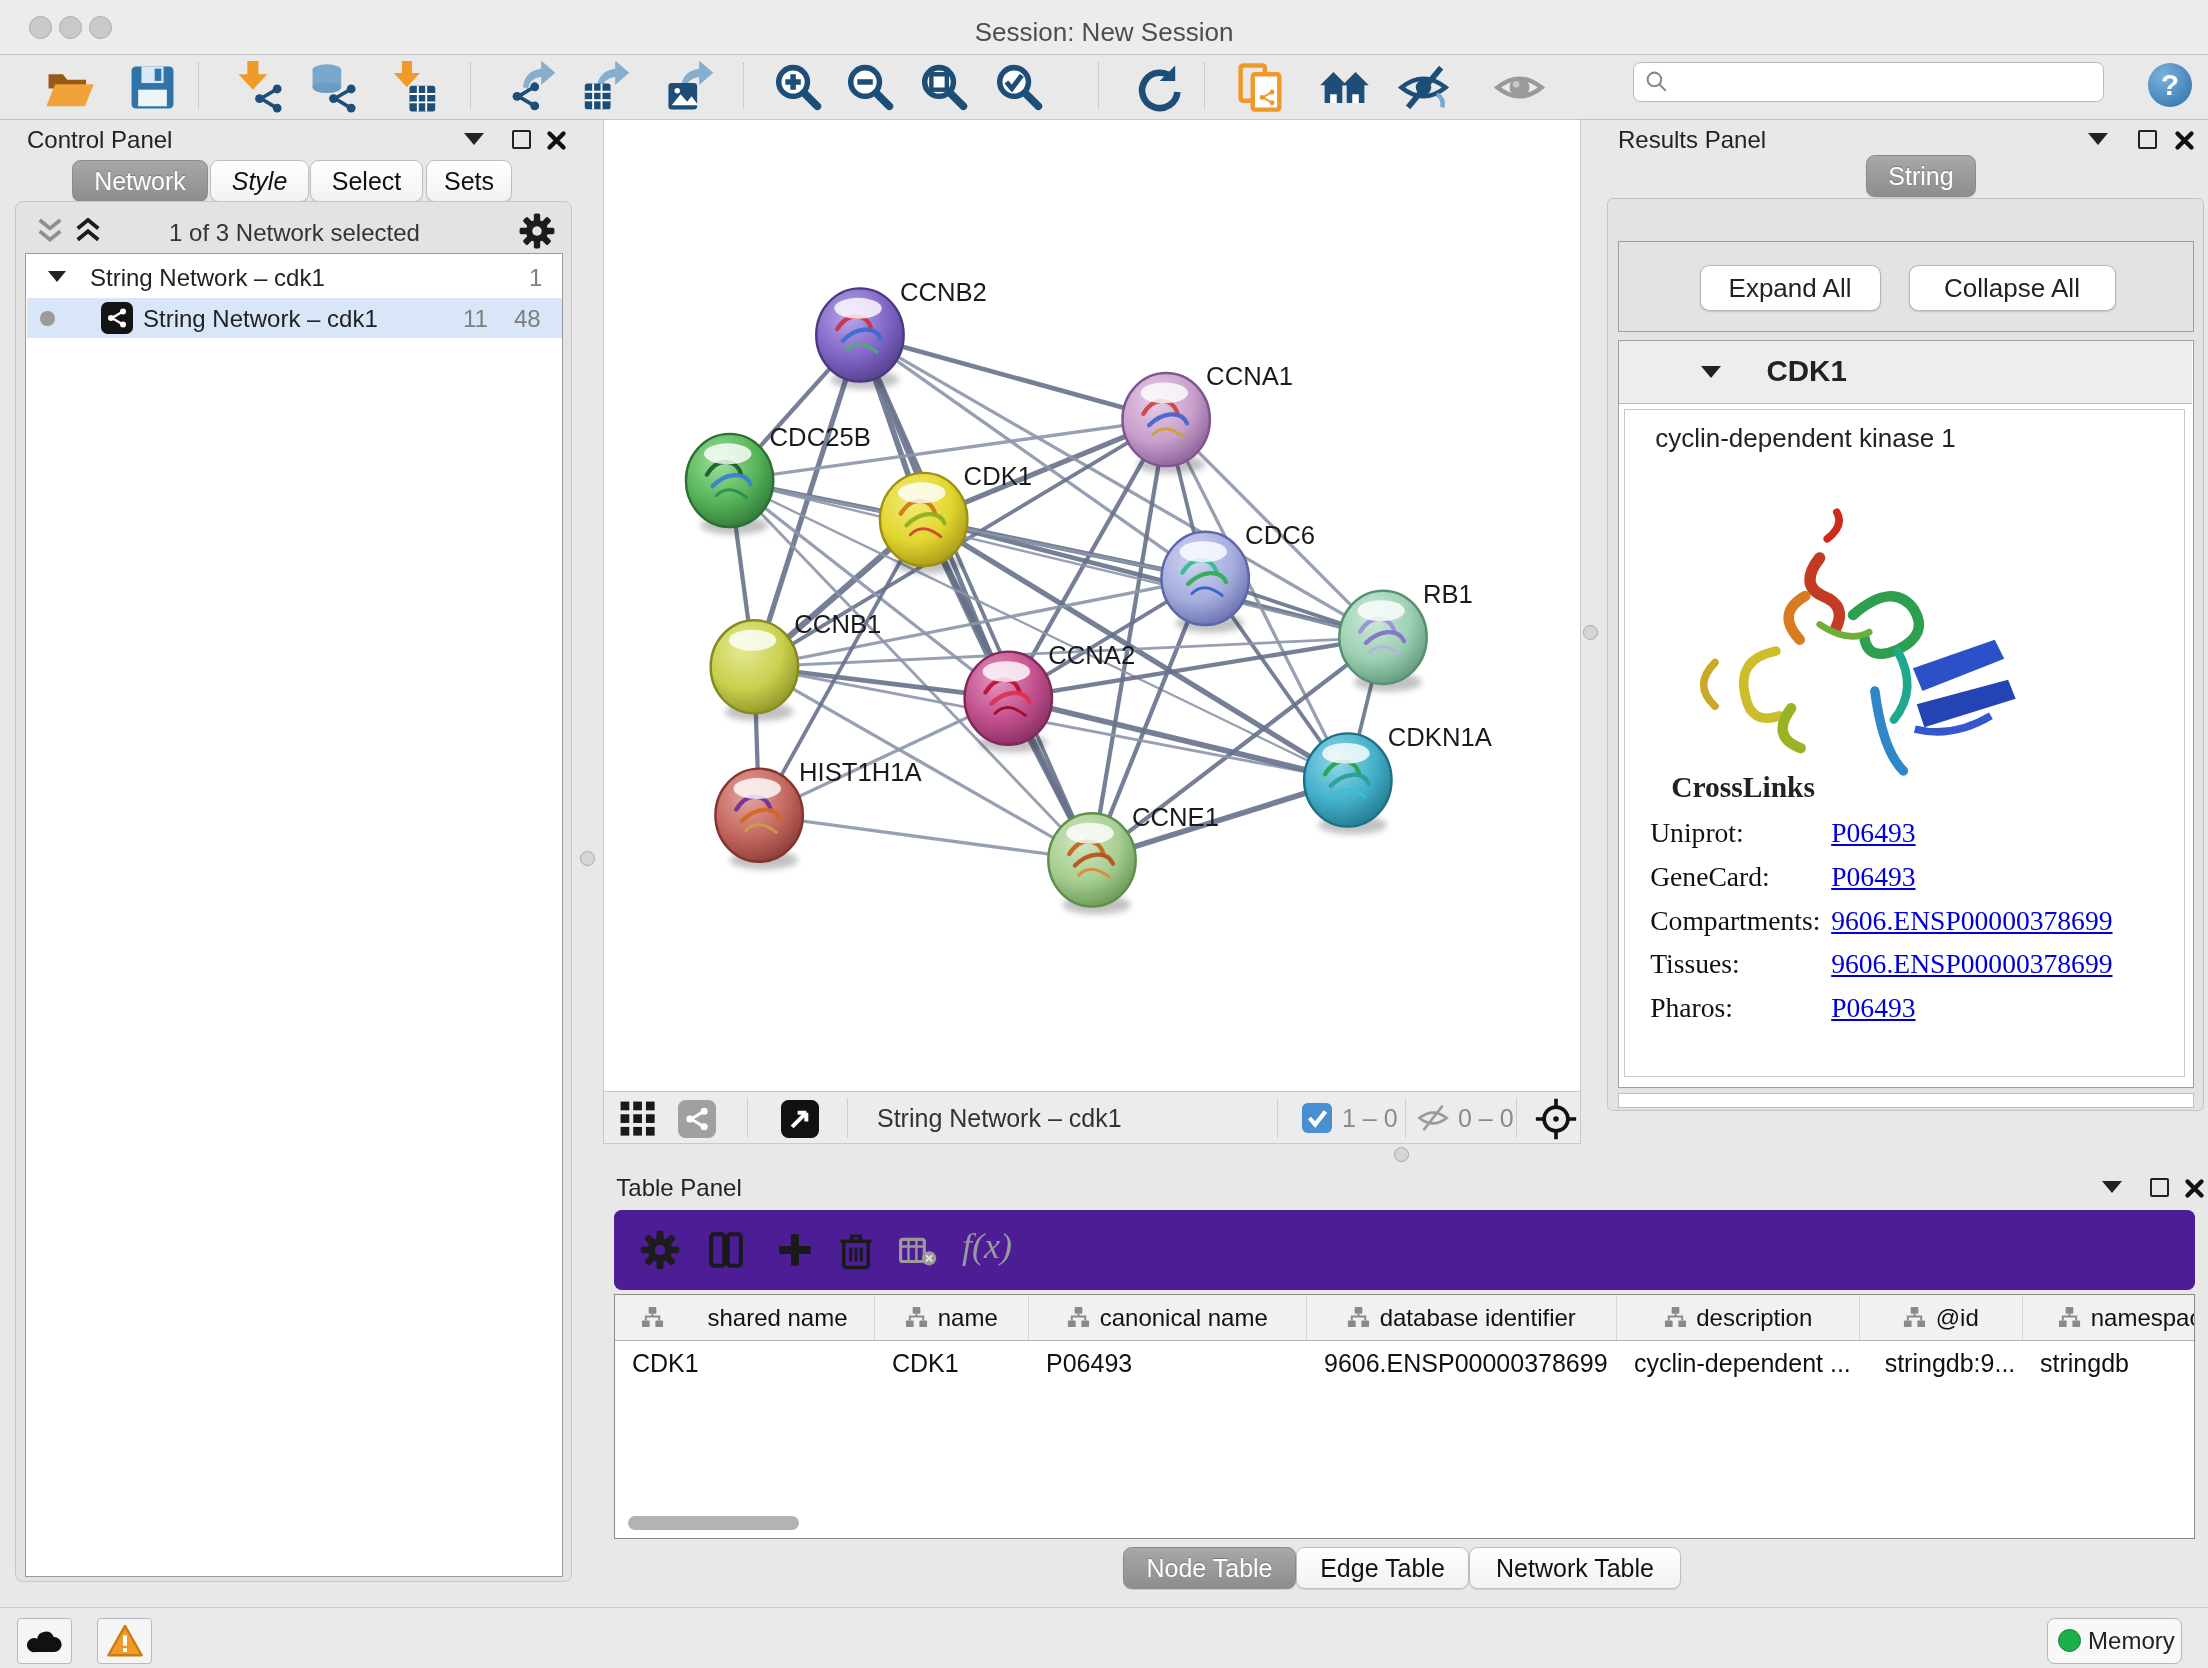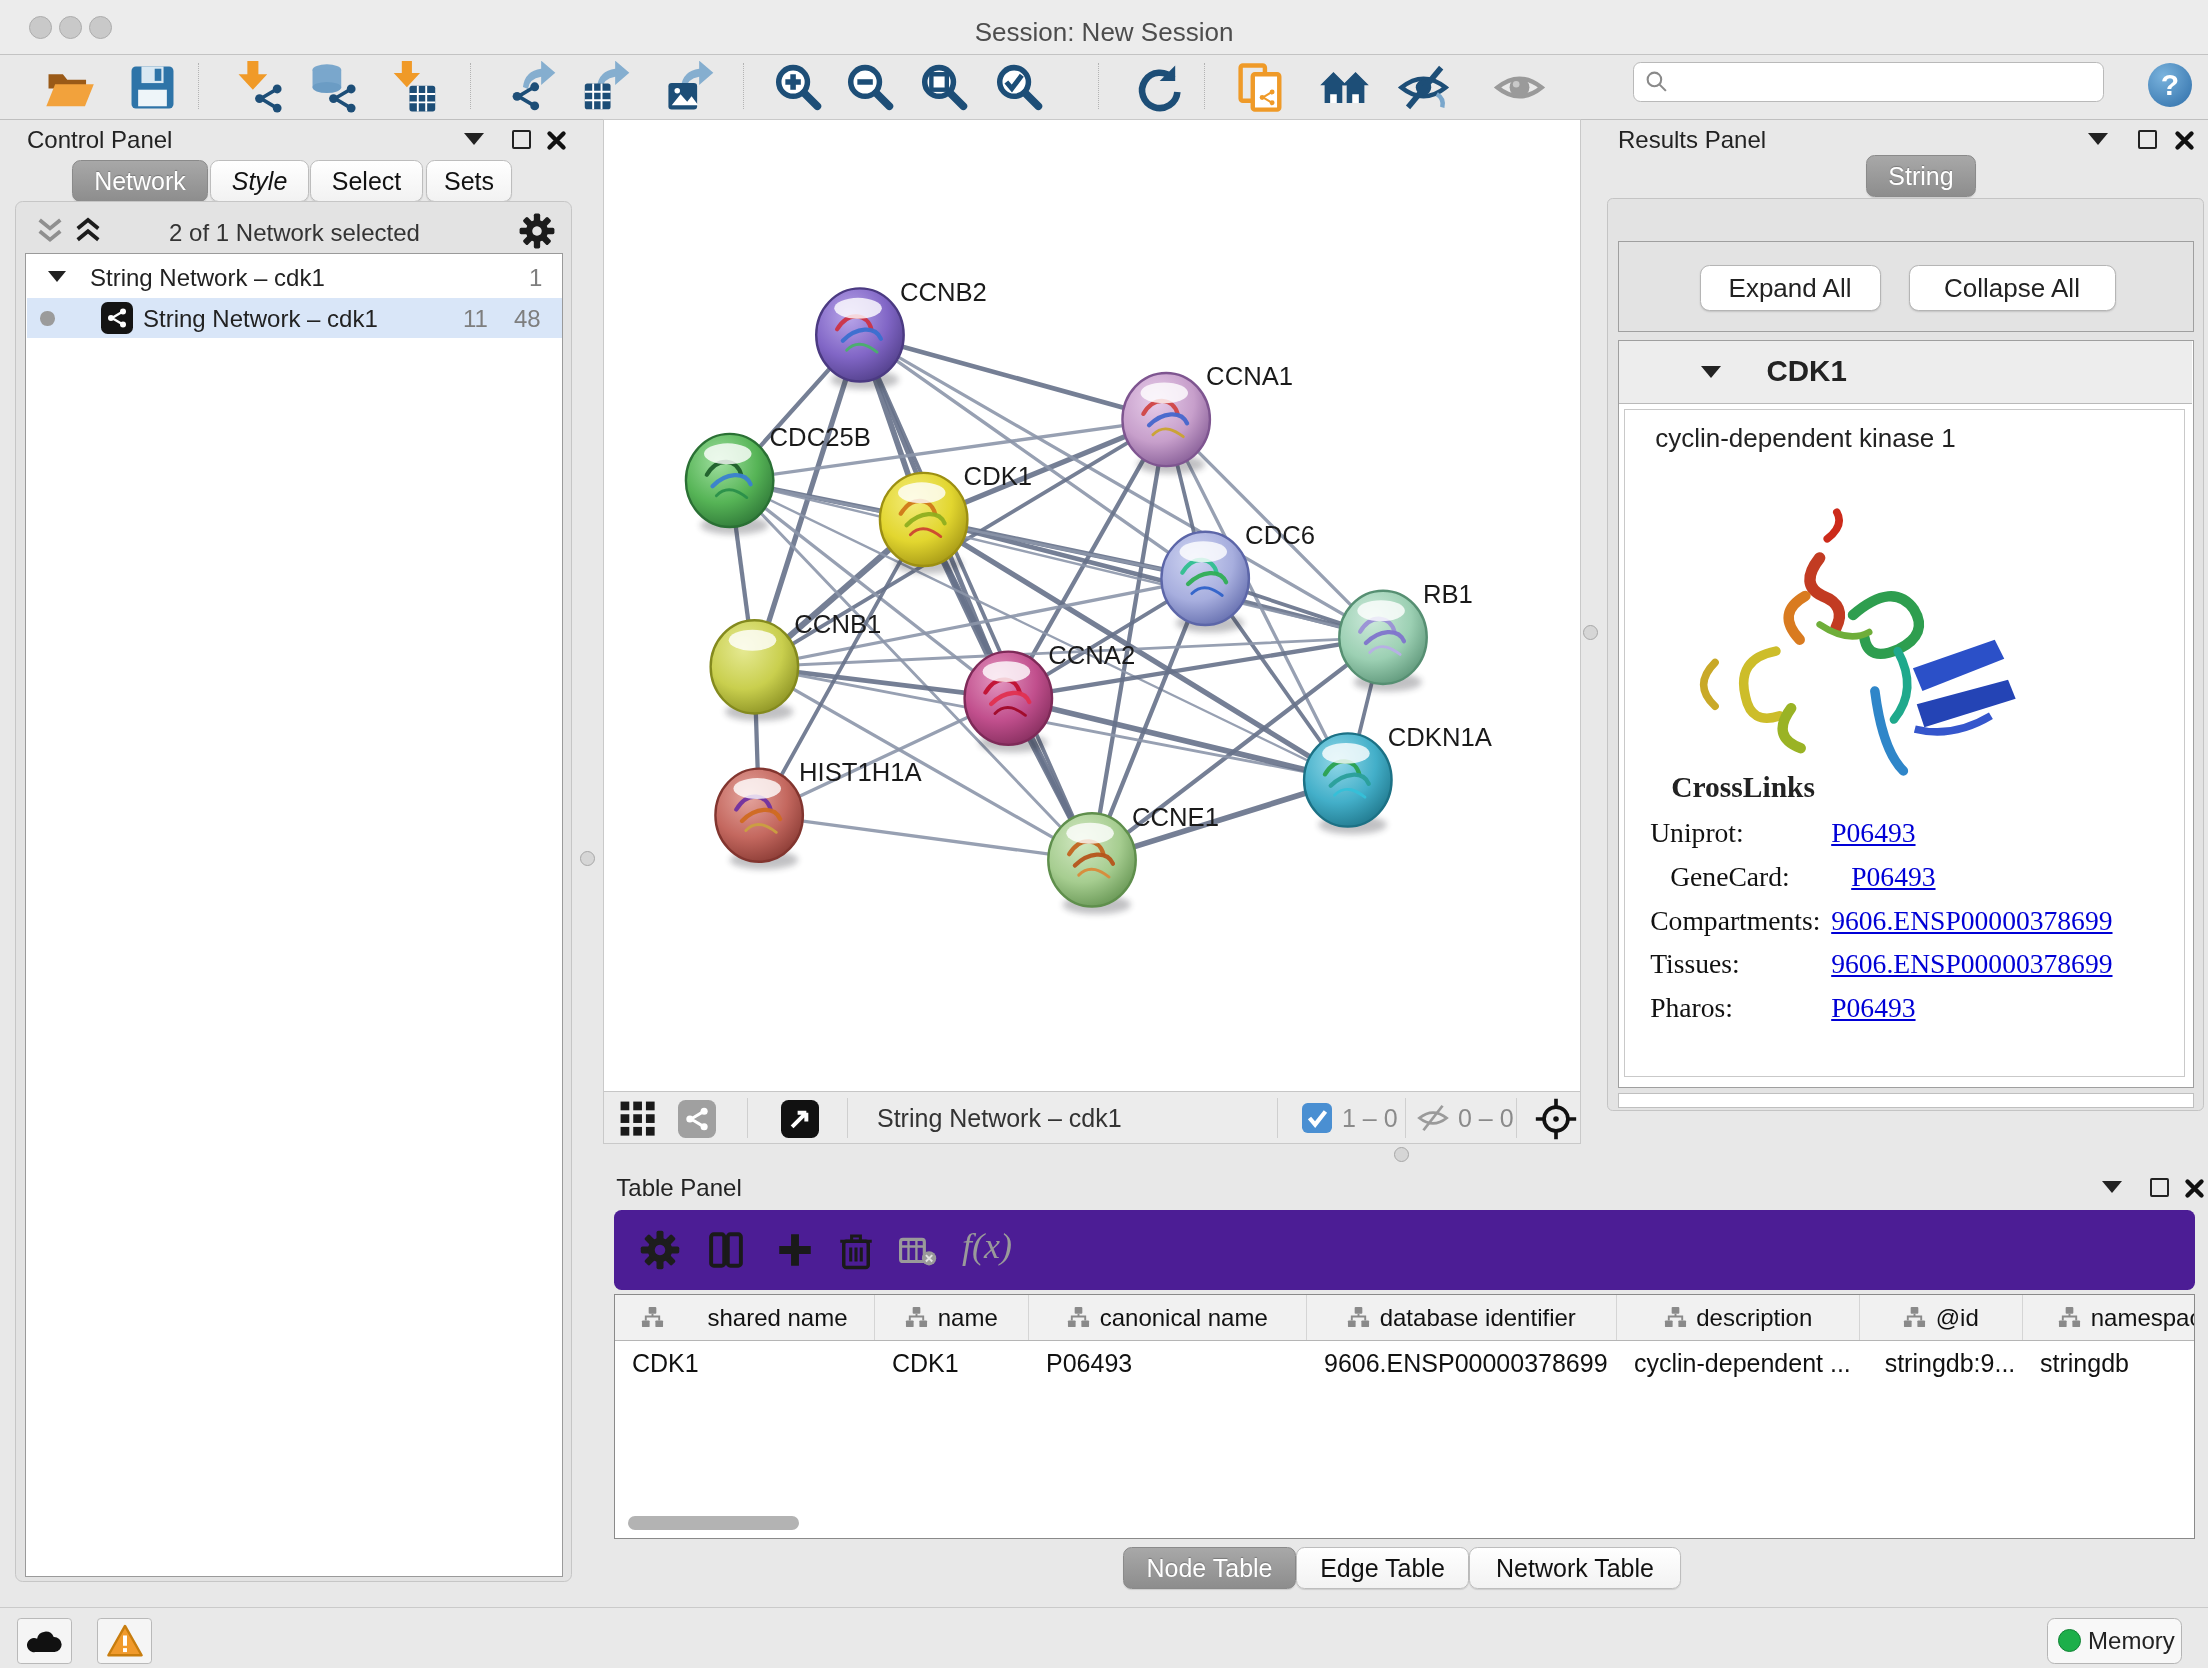--- a/index.html
+++ b/index.html
@@ -295,21 +295,21 @@
       <div class="tab abs" style="left: 426px; width: 86px; top: 0px;">Sets</div>
     </div>
 
   <div class="abs cp-graybox" style="top:81px">
     <svg class="abs" style="left:19px;top:15px" width="30" height="28.5" viewBox="0 0 32 30">
         <path d="M5 3 l11 9 11-9 M5 15 l11 9 11-9" stroke="#8f8f8f" stroke-width="4" fill="none"></path>
       </svg>
     <svg class="abs" style="left:57px;top:15px" width="30" height="28.5" viewBox="0 0 32 30">
         <path d="M5 12 l11-9 11 9 M5 24 l11-9 11 9" stroke="#1c1c1c" stroke-width="4" fill="none"></path>
       </svg>
-    <div class="abs" style="left:0;top:17px;width:557px;text-align:center;font-size:24px;color:#333">2 of 1 Network selected</div>
+    <div class="abs" style="left:0;top:17px;width:557px;text-align:center;font-size:24px;color:#333">1 of 3 Network selected</div>
     <svg class="abs" style="left:502px;top:9.5px;color:#1c1c1c" width="38" height="38" viewBox="0 0 40 40">
         <use href="#sym-gear" width="40" height="40"></use>
       </svg>
   </div>
 
   <div class="abs cp-list" style="top:133px">
     <div class="abs cp-row" style="top:3.8px">
       <div class="abs tri-down" style="left:21px;top:13.3px;border-left-width:9.5px;border-right-width:9.5px;border-top-width:11.4px"></div>
       <div class="abs" style="left:63px;top:6.7px">String Network – cdk1</div>
       <div class="abs cnt" style="left:502px;top:6.7px">1</div>
@@ -627,21 +627,21 @@
           <path d="M150 130 q30 20 52 8" stroke="#6fae3a" stroke-width="7"></path>
         </g>
         <path d="M248 176 L334 146 L344 166 L258 200 Z" fill="#2b50c8"></path>
         <path d="M252 214 L348 188 L356 208 L260 238 Z" fill="#2444b5"></path>
         <path d="M250 240 q40 10 80 -14" stroke="#3556cc" stroke-width="8" fill="none"></path>
       </svg>
 
       <div class="abs serif" style="left:46px;top:361px;font-size:29.5px;font-weight:bold">CrossLinks</div>
       <div id="crosslinks" class="abs" style="left:0;top:407px;width:561px">
           <div class="abs clrow serif" style="top: 0px; left: 25px;"><span class="cl-label">Uniprot:</span><a class="cl-value abs" style="left: 181px; top: 0px; color: rgb(0, 0, 214);">P06493</a></div>
-          <div class="abs clrow serif" style="top: 44px; left: 25px; margin-left: 20px;"><span class="cl-label">GeneCard:</span><a class="cl-value abs" style="left: 181px; top: 0px; color: rgb(0, 0, 214);">P06493</a></div>
+          <div class="abs clrow serif" style="top: 44px; left: 25px;"><span class="cl-label">GeneCard:</span><a class="cl-value abs" style="left: 181px; top: 0px; color: rgb(0, 0, 214);">P06493</a></div>
           <div class="abs clrow serif" style="top: 88px; left: 25px;"><span class="cl-label">Compartments:</span><a class="cl-value abs" style="left: 181px; top: 0px; color: rgb(0, 0, 214);">9606.ENSP00000378699</a></div>
           <div class="abs clrow serif" style="top: 131px; left: 25px;"><span class="cl-label">Tissues:</span><a class="cl-value abs" style="left: 181px; top: 0px; color: rgb(0, 0, 214);">9606.ENSP00000378699</a></div>
           <div class="abs clrow serif" style="top: 175px; left: 25px;"><span class="cl-label">Pharos:</span><a class="cl-value abs" style="left: 181px; top: 0px; color: rgb(0, 0, 214);">P06493</a></div>
         </div>
     </div>
   </div>
   <div class="abs rp-track"></div>
 </div>
 
 <div class="abs" style="left:603px;top:1168px;width:1605px;height:48px">

